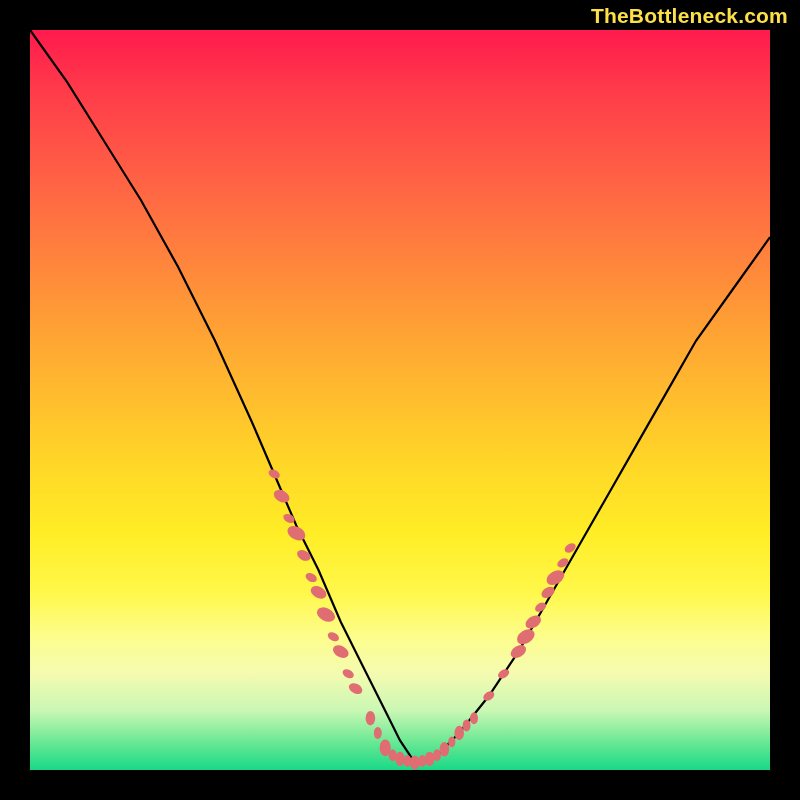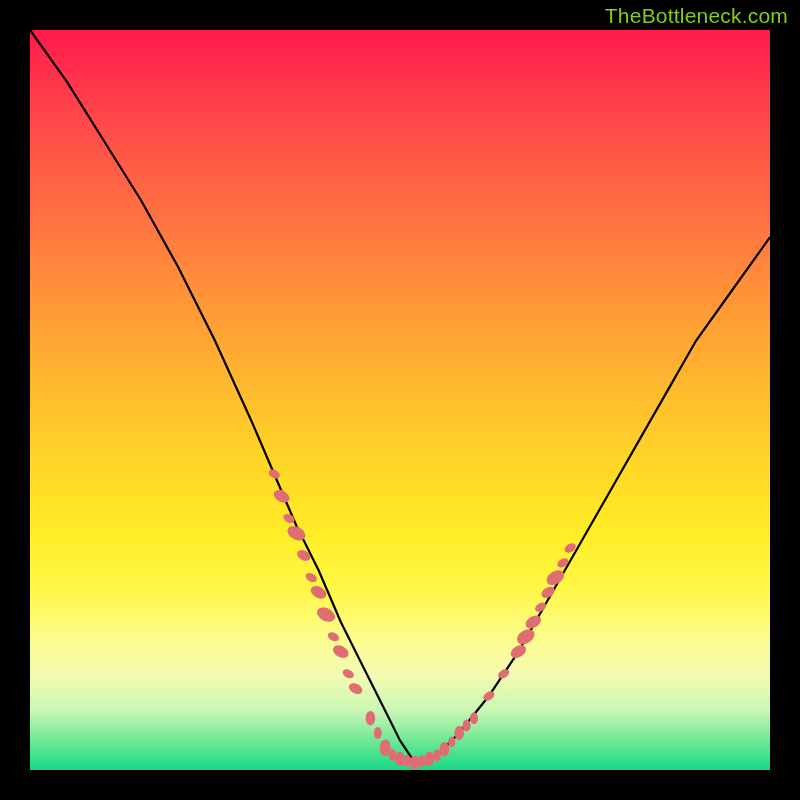--- a/index.html
+++ b/index.html
@@ -48,23 +48,23 @@
     top: 0;
     left: 0;
     width: 740px;
     height: 740px;
     overflow: visible;
   }
   .watermark {
     position: absolute;
     top: 4px;
     right: 12px;
-    color: #84cc16;
+    color: #fde047;
     font-size: 21px;
-    font-weight: 400;
+    font-weight: 700;
     letter-spacing: 0.2px;
     user-select: none;
   }
 </style>
 </head>
 <body>
 
 <div class="frame">
   <div class="plot">
     <svg class="curve" viewBox="0 0 740 740">

